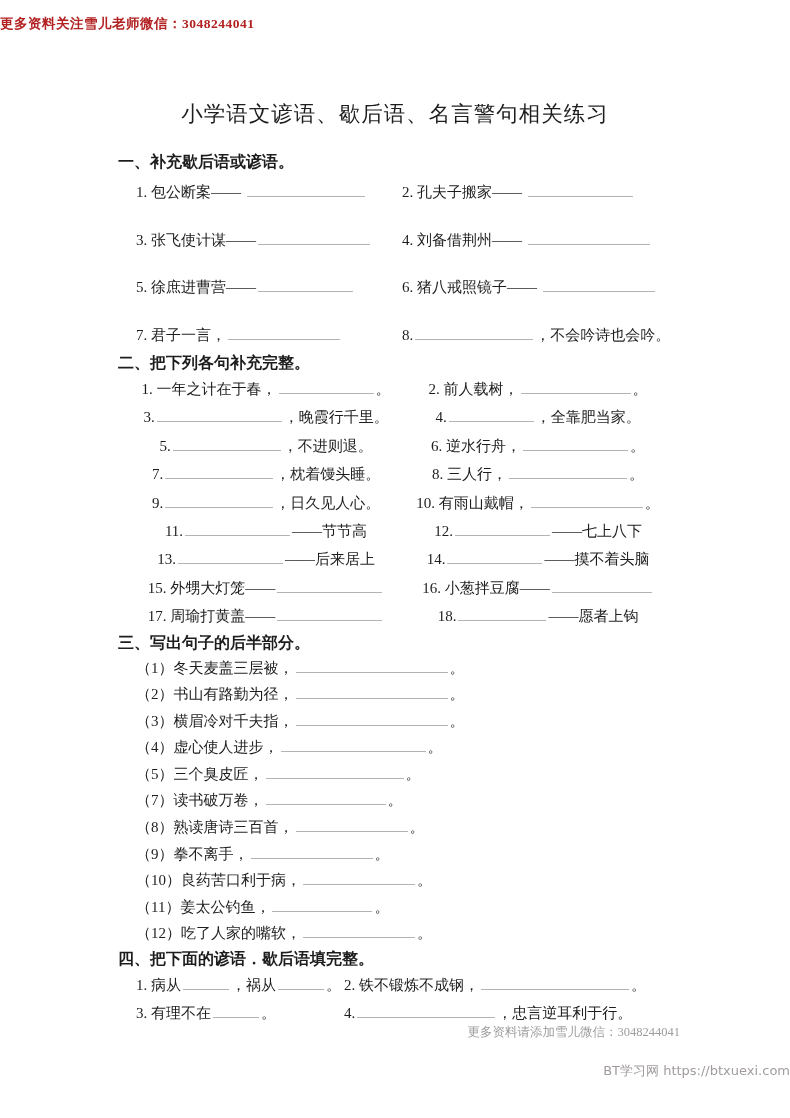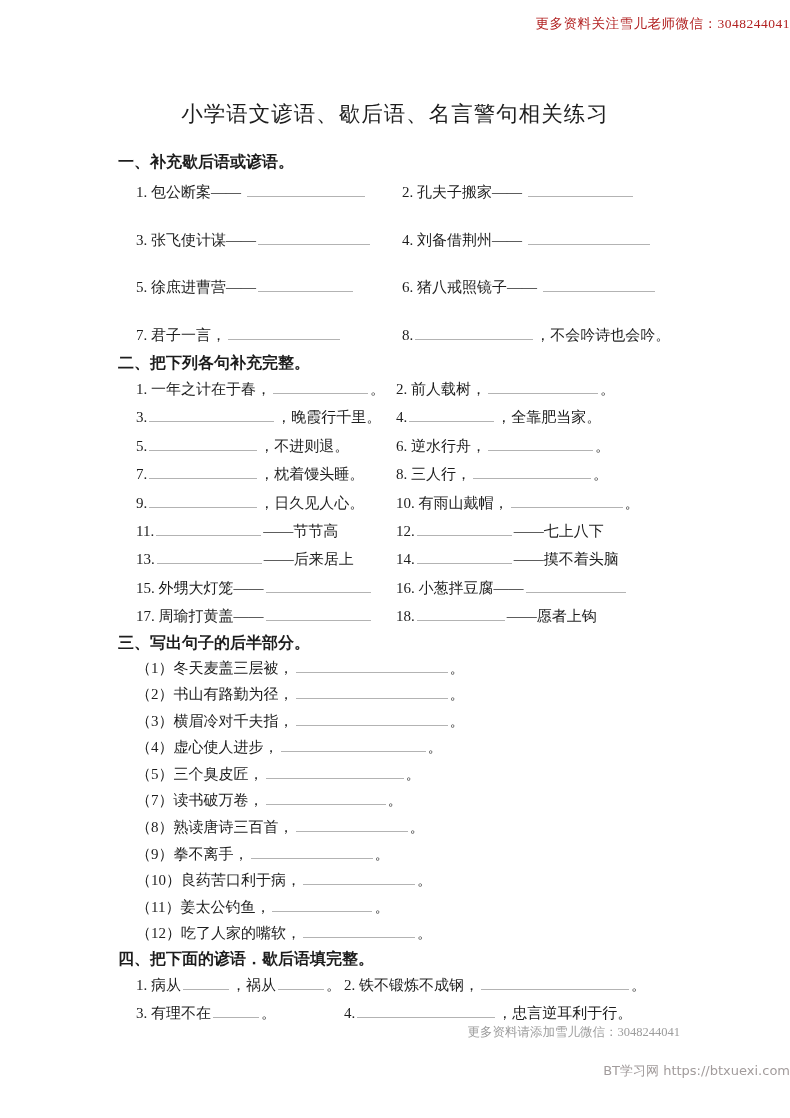--- a/index.html
+++ b/index.html
@@ -13,44 +13,45 @@
   .page{
     position:relative;
     width:790px;height:1118px;
     background:#ffffff;
     overflow:hidden;
     color:var(--body-text);
     font-family:"Liberation Serif","DejaVu Serif",serif;
   }
   .header-note{
     position:absolute;top:15px;left:0;right:0;
-    text-align:right;
+    text-align:left;
     font-size:13.5px;letter-spacing:.5px;
     color:var(--accent-red);
+    font-weight:bold;
   }
   .doc-title{
     position:absolute;top:99px;left:0;right:0;
     text-align:center;
     font-size:21.5px;font-weight:400;
     letter-spacing:1px;
   }
   .content{
     position:absolute;top:150px;left:118px;right:110px;
   }
   .section-heading{
     font-size:16px;font-weight:700;line-height:24px;
   }
   .items{display:grid;padding-left:18px;}
   .cols-1{grid-template-columns:1fr;}
   .sec1 .items{grid-template-columns:250px 1fr;margin-top:3px;gap:16px;}
   .sec2 .items{grid-template-columns:260px 1fr;}
   .sec4 .items{grid-template-columns:208px 1fr;}
   .item{white-space:nowrap;font-size:15px;}
   .sec1 .item{line-height:31.5px;height:31.5px;}
-  .sec2 .item{line-height:28.4px;height:28.4px;}
+  .sec2 .item{line-height:28.4px;height:28.4px;text-align:center;}
   .sec3 .item{line-height:26.6px;height:26.6px;}
   .sec4 .item{line-height:28px;height:28px;}
   .blank{
     display:inline-block;
     border-bottom:1px solid var(--blank-line);
     height:.85em;
     margin:0 2px;
     vertical-align:baseline;
   }
   .gray-note{

